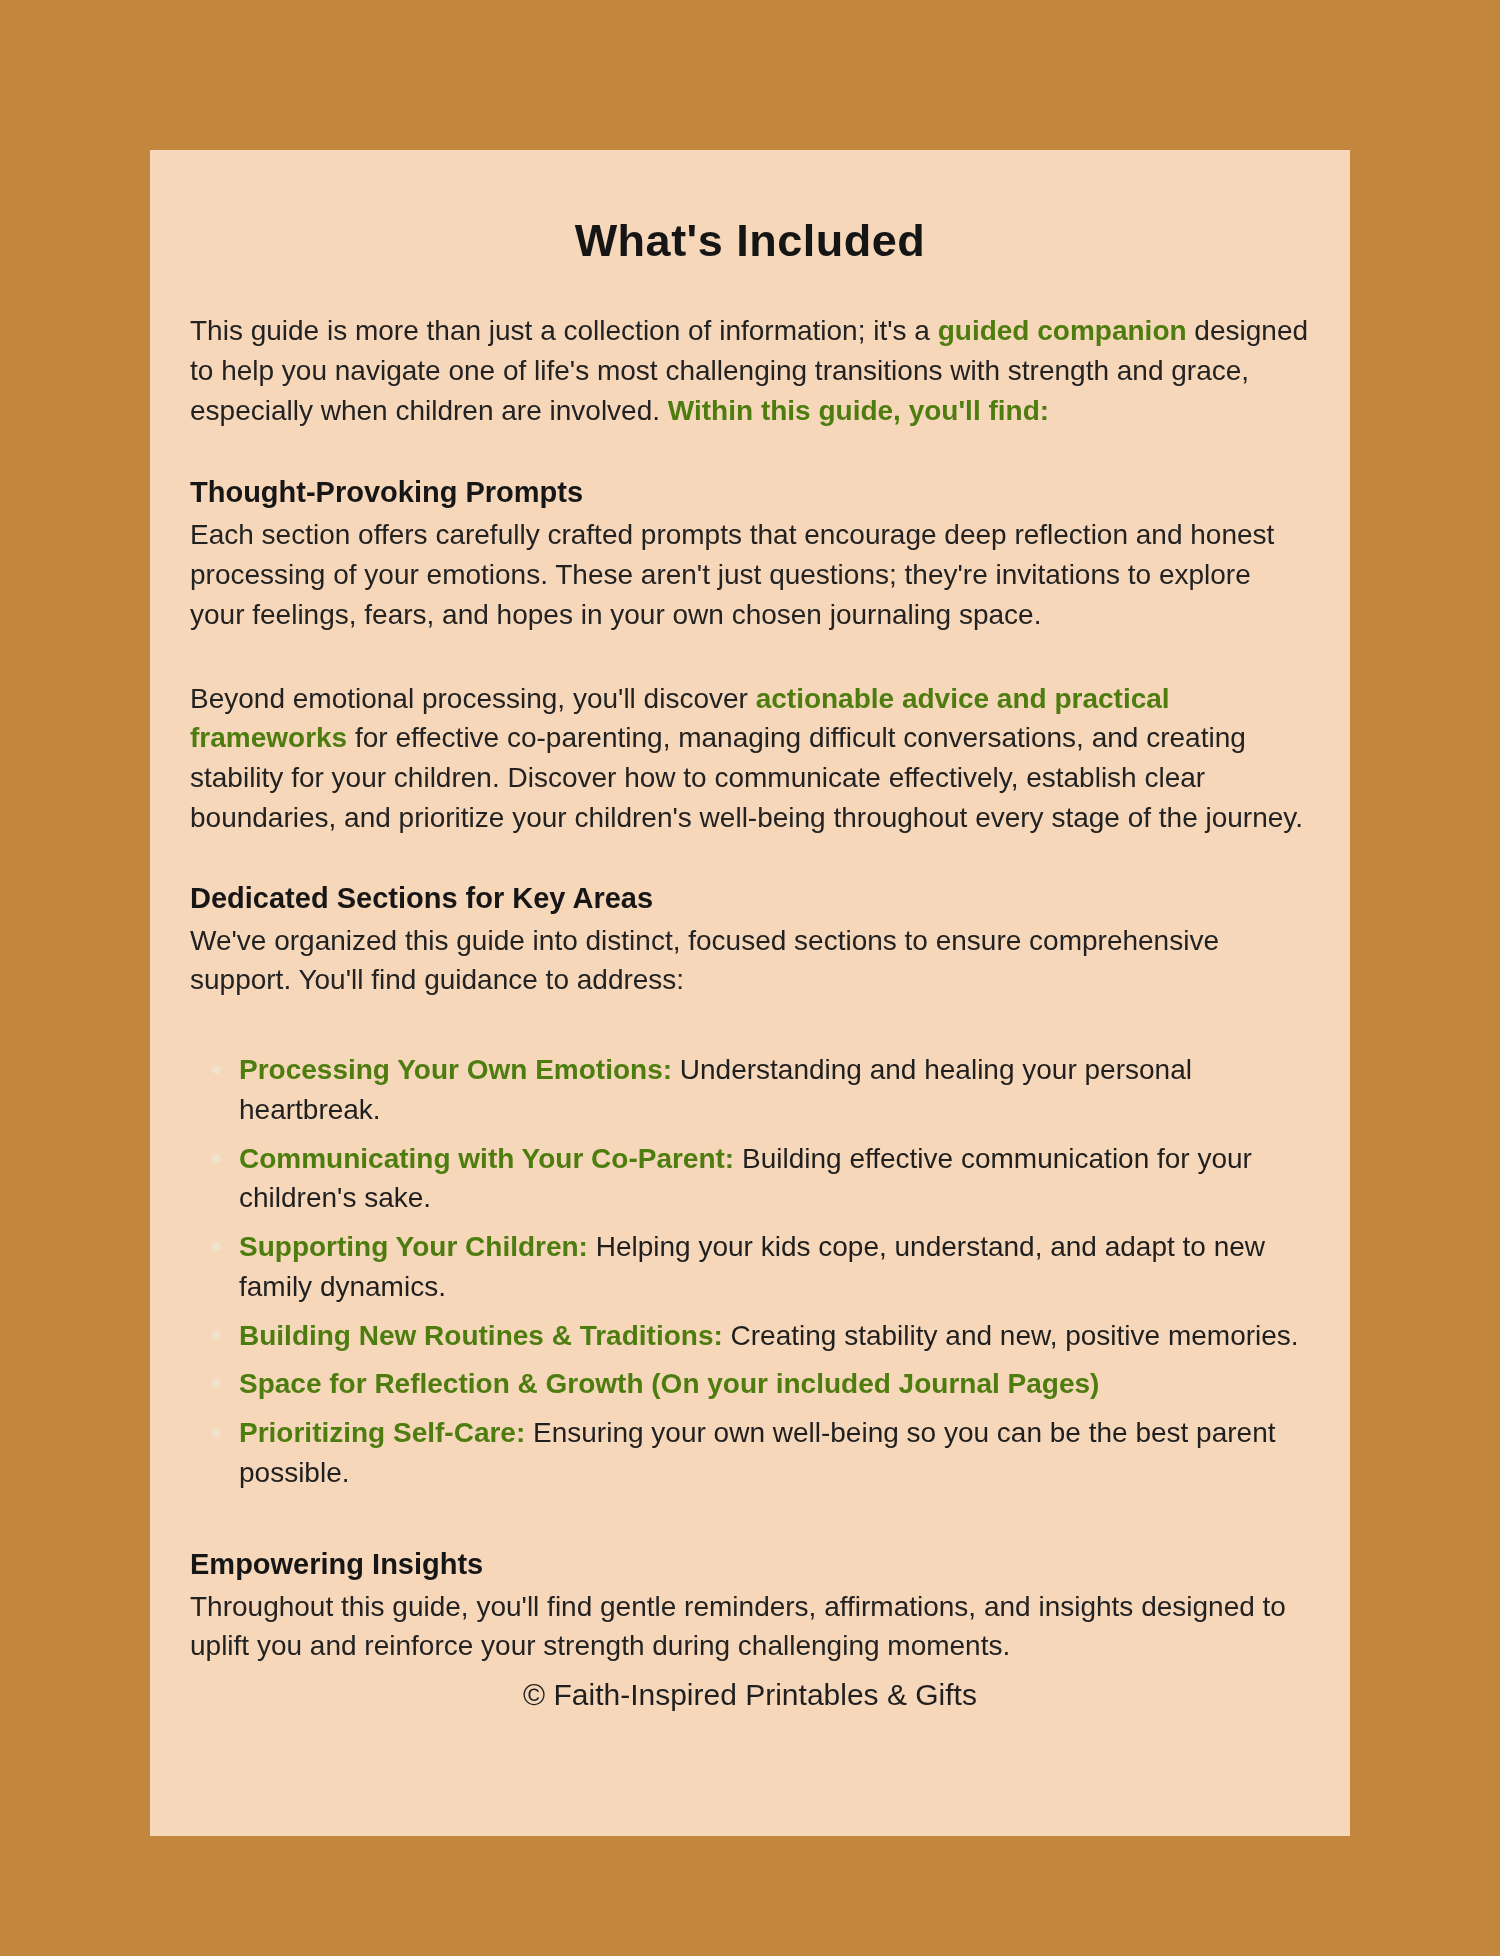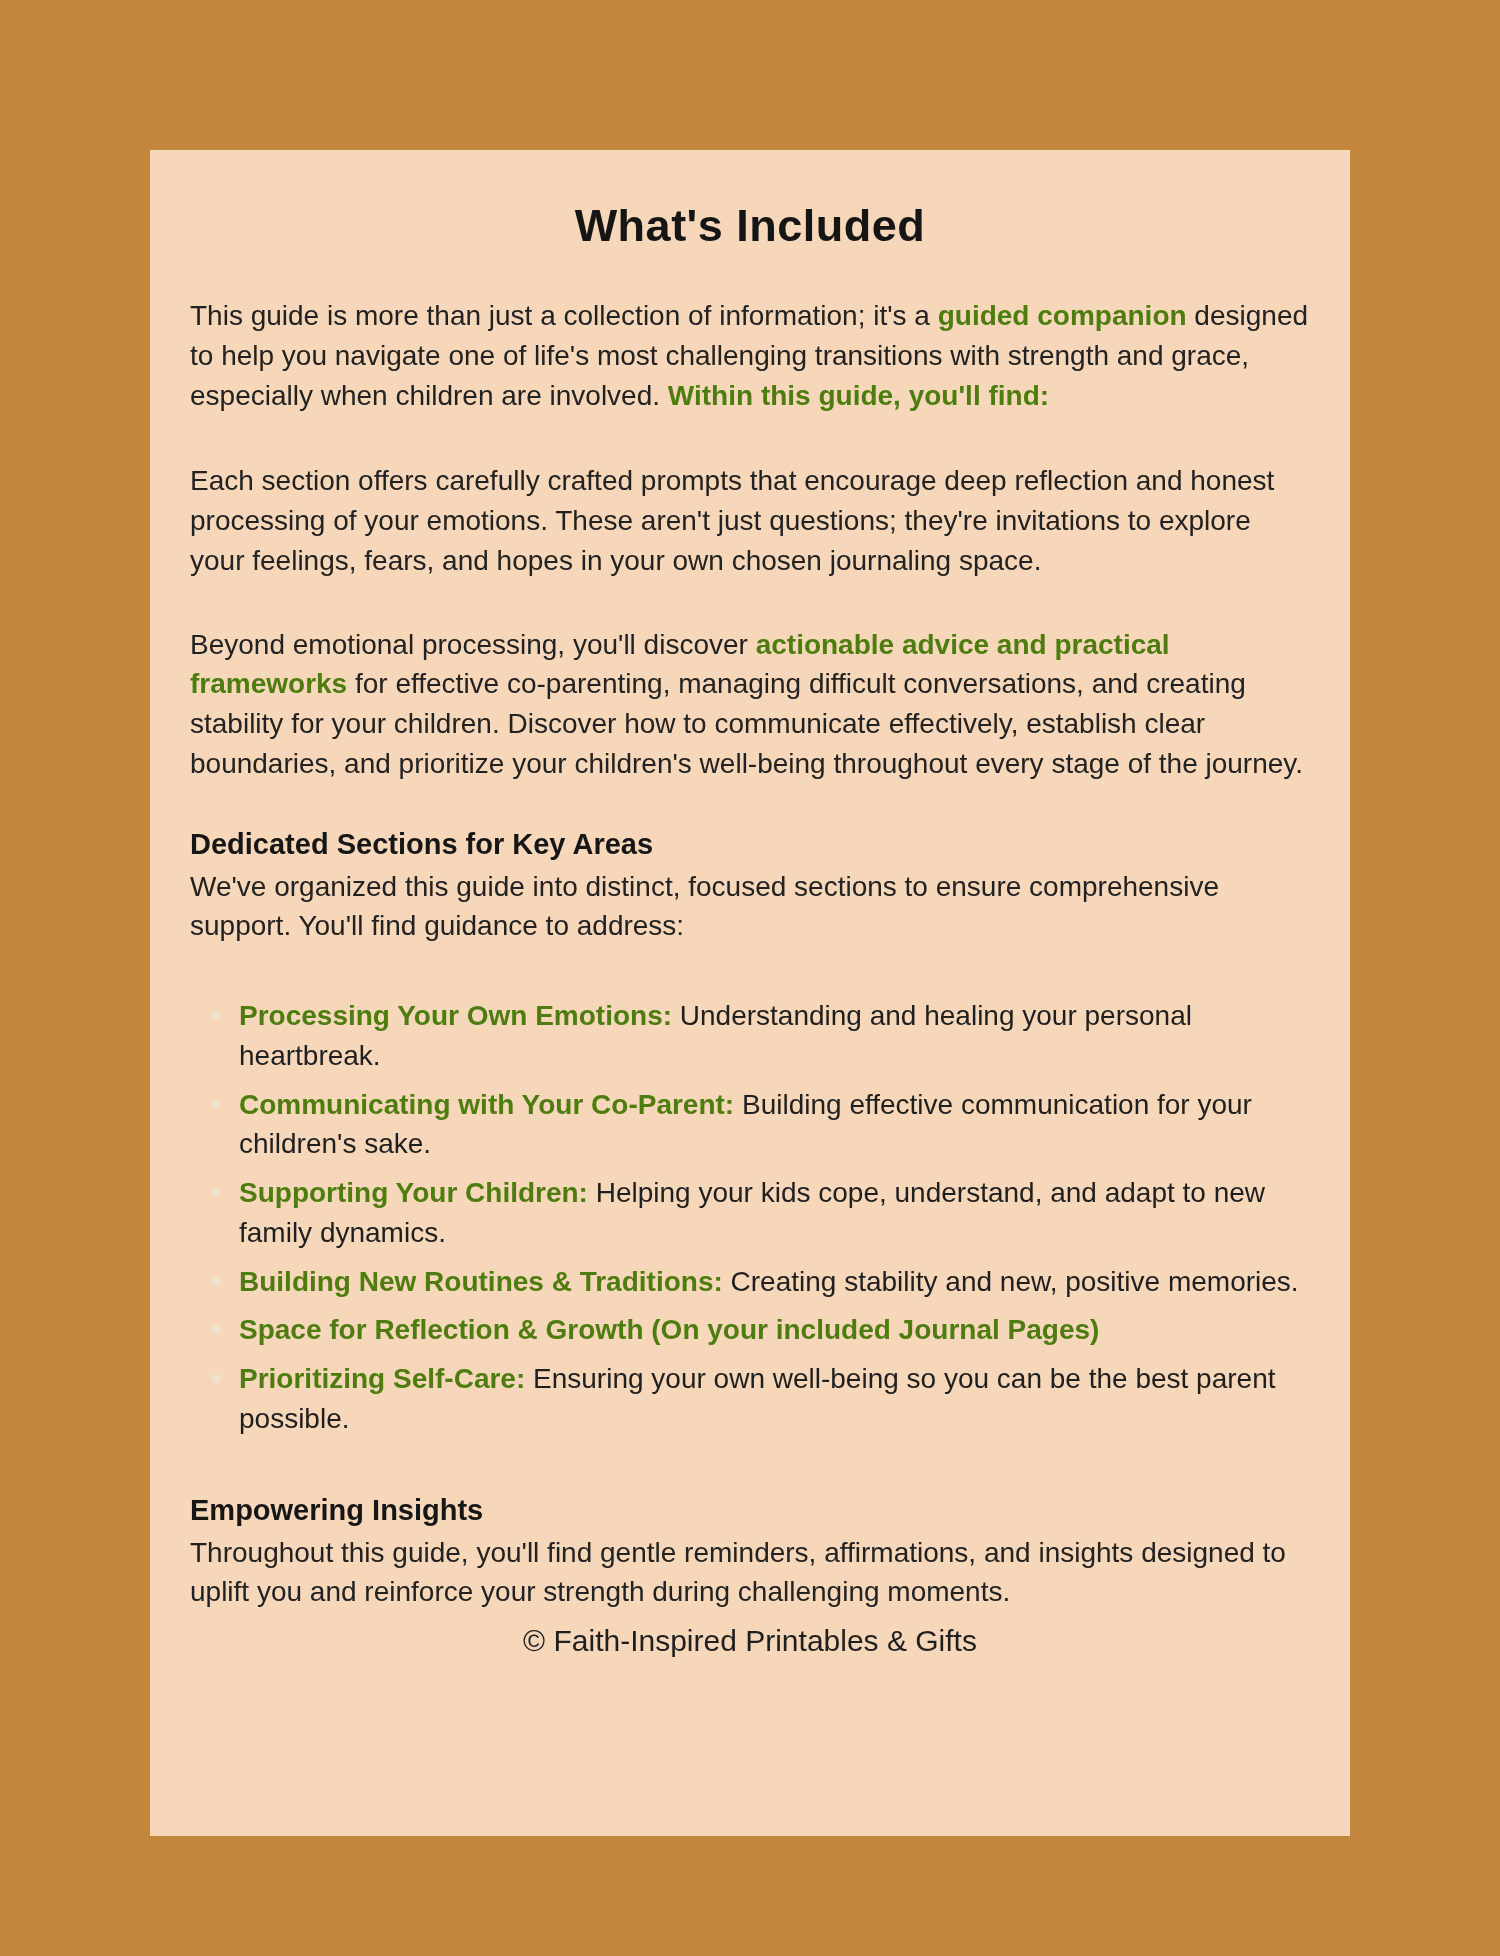--- a/index.html
+++ b/index.html
@@ -32,21 +32,21 @@
     padding: 34px 40px 30px 40px;
     display: flex;
     flex-direction: column;
   }
 
   .title {
     text-align: center;
     font-size: 45px;
     font-weight: bold;
     color: #151515;
-    margin-top: 16px;
+    margin-top: 31px;
     margin-bottom: 44px;
     letter-spacing: 0.5px;
   }
 
   .para {
     font-size: 28px;
     line-height: 1.42;
     color: #222222;
   }
 
@@ -110,20 +110,21 @@
 <body>
 
 <div class="page">
   <div class="card">
 
     <h1 class="title">What's Included</h1>
 
     <p class="para intro"><span>This guide is more than just a collection of information; it's a </span><strong>guided companion</strong><span> designed to help you navigate one of life's most challenging transitions with strength and grace, especially when children are involved. </span><strong>Within this guide, you'll find:</strong></p>
 
     <div class="section">
+      <h2 class="section-heading">Thought-Provoking Prompts</h2>
       <p class="para"><span>Each section offers carefully crafted prompts that encourage deep reflection and honest processing of your emotions. These aren't just questions; they're invitations to explore your feelings, fears, and hopes in your own chosen journaling space.</span></p>
     </div>
 
     <div class="section">
       <p class="para"><span>Beyond emotional processing, you'll discover </span><strong>actionable advice and practical frameworks</strong><span> for effective co-parenting, managing difficult conversations, and creating stability for your children. Discover how to communicate effectively, establish clear boundaries, and prioritize your children's well-being throughout every stage of the journey.</span></p>
     </div>
 
     <div class="section">
       <h2 class="section-heading">Dedicated Sections for Key Areas</h2>
       <p class="para"><span>We've organized this guide into distinct, focused sections to ensure comprehensive support. You'll find guidance to address:</span></p>

